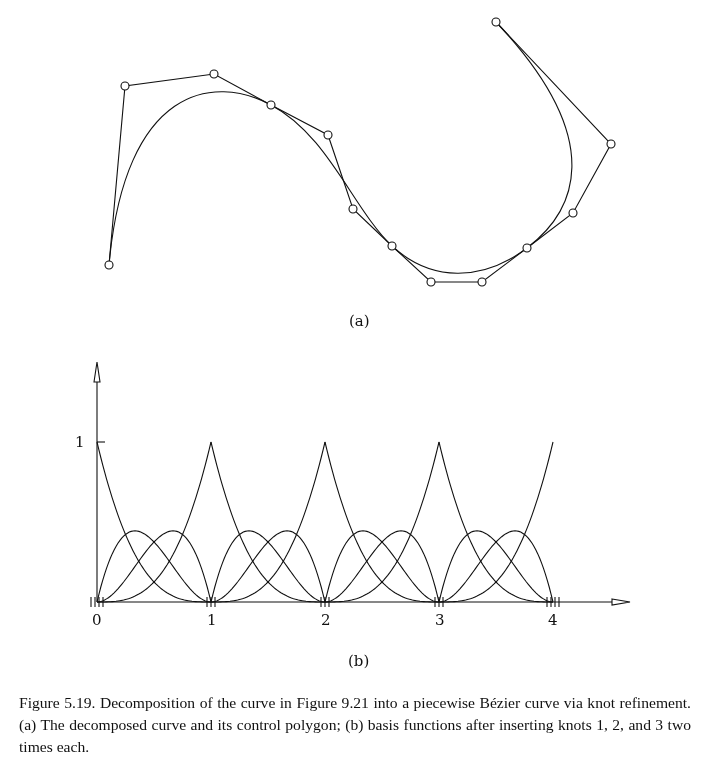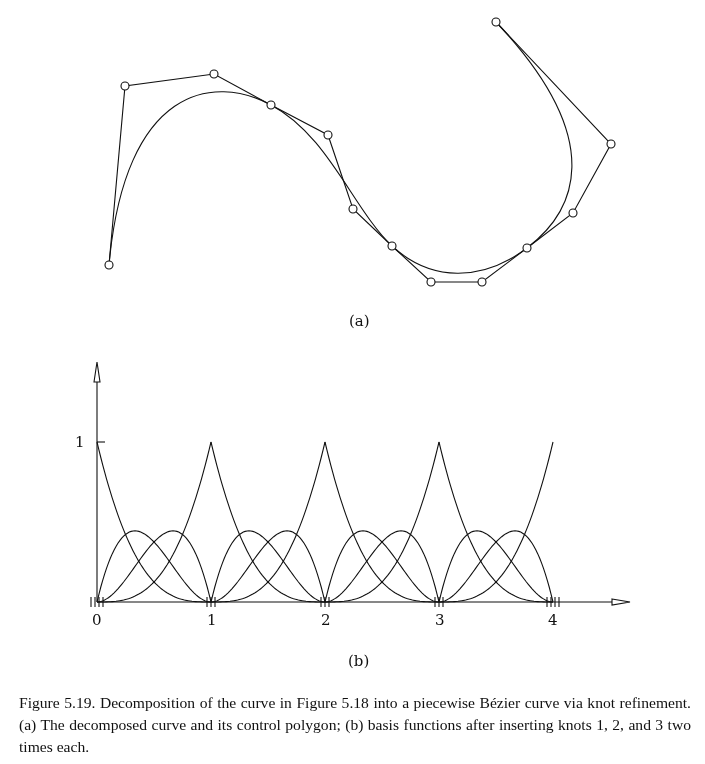--- a/index.html
+++ b/index.html
@@ -72,13 +72,13 @@
 </svg>
 
 <div class="label" style="left:349px; top:312px;">(a)</div>
 <div class="label" style="left:75px; top:433px;">1</div>
 <div class="label" style="left:92px; top:611px;">0</div>
 <div class="label" style="left:207px; top:611px;">1</div>
 <div class="label" style="left:321px; top:611px;">2</div>
 <div class="label" style="left:435px; top:611px;">3</div>
 <div class="label" style="left:548px; top:611px;">4</div>
 <div class="label" style="left:348px; top:652px;">(b)</div>
-<div id="caption">Figure 5.19. Decomposition of the curve in Figure 5.18 into a piecewise Bézier curve via knot refinement. (a) The decomposed curve and its control polygon; (b) basis functions after inserting knots 1, 2, and 3 two times each.</div>
+<div id="caption">Figure 5.19. Decomposition of the curve in Figure 9.21 into a piecewise Bézier curve via knot refinement. (a) The decomposed curve and its control polygon; (b) basis functions after inserting knots 1, 2, and 3 two times each.</div>
 
 </body></html>

